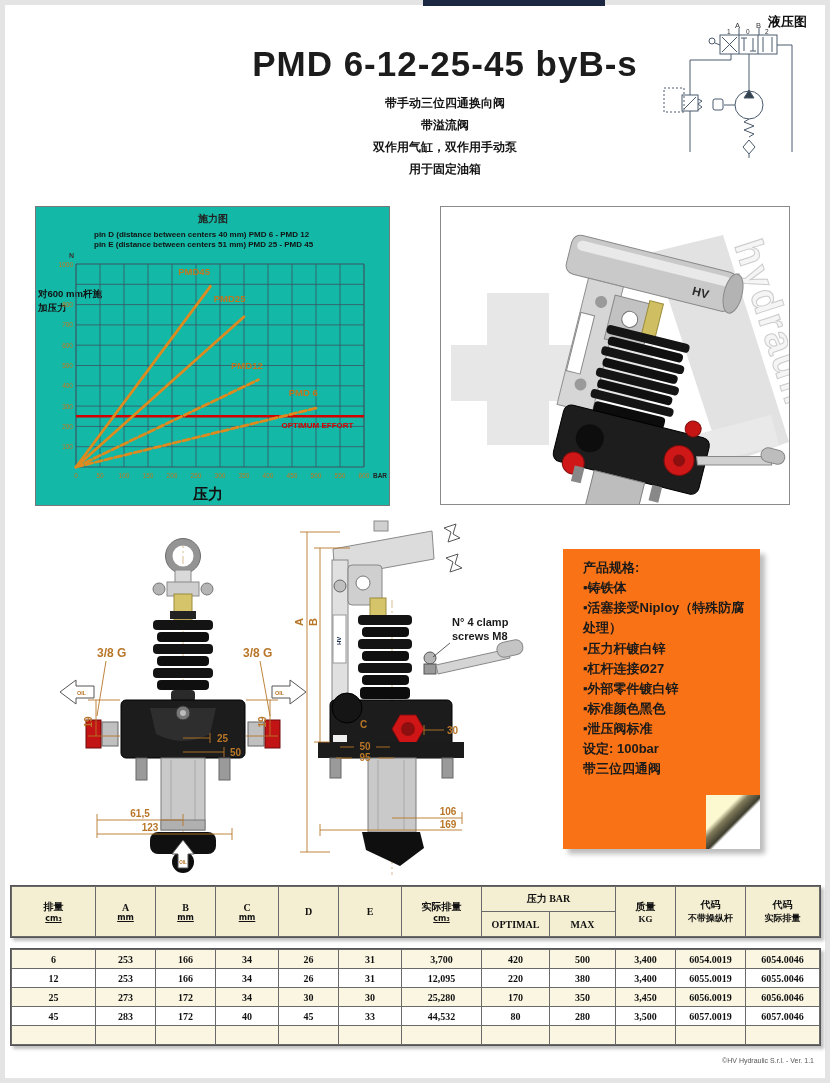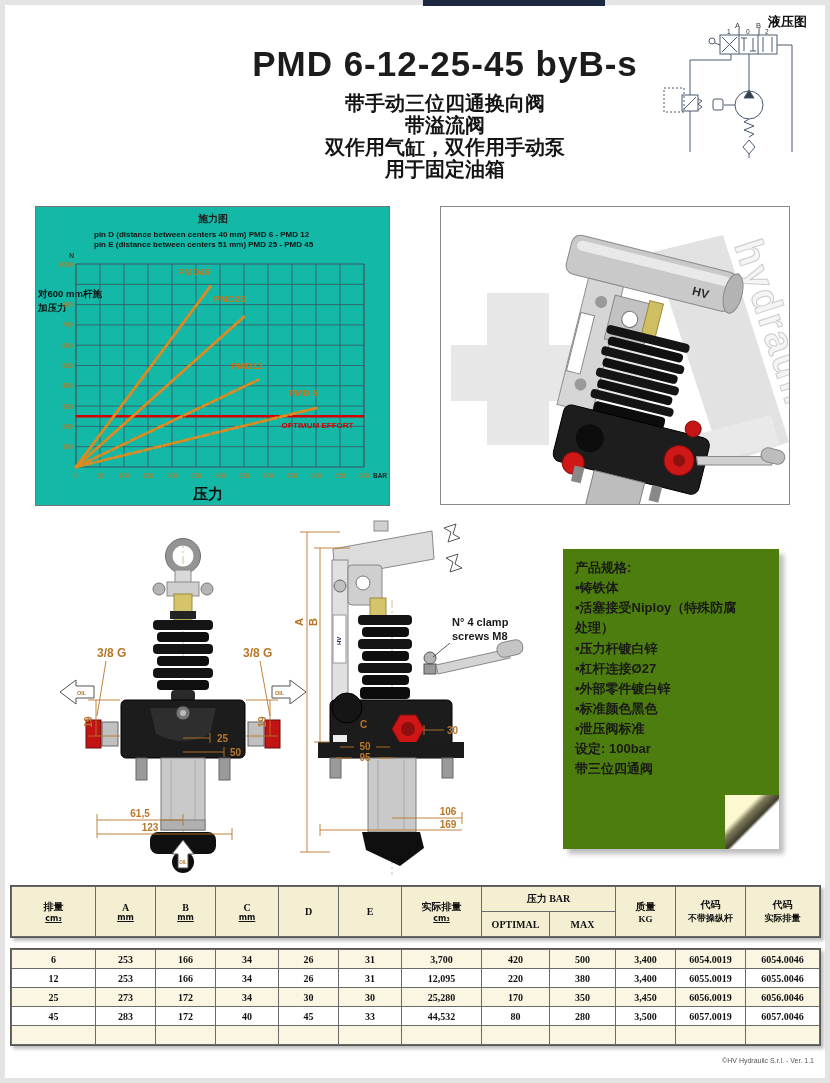--- a/index.html
+++ b/index.html
@@ -2,30 +2,30 @@
 <html><head>
 <meta charset="utf-8">
 <style>
   html,body{margin:0;padding:0;background:#cfcfcf;}
   .page{position:relative;width:830px;height:1083px;background:#fff;overflow:hidden;
         font-family:"Liberation Sans",sans-serif;box-shadow:inset 0 0 0 5px #e4e4e4;}
   .topbar{position:absolute;left:423px;top:0;width:182px;height:6px;background:#1c2742;}
   .title{position:absolute;left:150px;top:44px;width:590px;text-align:center;
          font-size:35px;font-weight:bold;color:#1c1c1c;letter-spacing:1px;}
   .subtitle{position:absolute;left:150px;top:92px;width:590px;text-align:center;
-            font-size:20px;font-weight:bold;color:#151515;line-height:22px;}
+            font-size:12px;font-weight:bold;color:#151515;line-height:22px;}
   .chart-box{position:absolute;left:35px;top:206px;width:353px;height:298px;
              border:1px solid #777;background:#14b8a6;}
   .photo-box{position:absolute;left:440px;top:206px;width:348px;height:297px;
              border:1px solid #8a8a8a;background:#fff;overflow:hidden;}
   svg text{font-family:"Liberation Sans",sans-serif;}
   .drawings{position:absolute;left:55px;top:515px;}
   .circuit{position:absolute;left:650px;top:8px;}
-  .note{position:absolute;left:563px;top:549px;width:216px;height:300px;background:#4d7c0f;
-        box-shadow:5px 5px 5px #bdbdbd;padding:9px 10px 0 12px;box-sizing:border-box;
+  .note{position:absolute;left:563px;top:549px;width:197px;height:300px;background:#f97316;
+        box-shadow:5px 5px 5px #bdbdbd;padding:9px 10px 0 20px;box-sizing:border-box;
         font-size:13px;font-weight:bold;color:#1a1a1a;line-height:1.55;}
   .note .fold{position:absolute;right:0;bottom:0;width:54px;height:54px;
         background:linear-gradient(315deg,#ffffff 0%,#ffffff 44%,#3f3d2e 48%,#7f7a5a 60%,#fcf9d1 68%);}
   .thead-block{position:absolute;left:10px;top:885px;border:1px solid #555;box-shadow:3px 3px 3px #c2c2c2;background:#14b8a6;}
   .tbody-block{position:absolute;left:10px;top:948px;border:1px solid #555;box-shadow:3px 3px 3px #c2c2c2;background:#fff;}
   table.tbl{border-collapse:collapse;table-layout:fixed;width:808px;font-family:"Liberation Serif",serif;}
   table.tbl td{border:1px solid #6a6a6a;text-align:center;vertical-align:middle;
                font-size:10px;font-weight:bold;color:#111;padding:0;}
   .thead-block td{height:24px;background:#f4efd2;}
   .tbody-block td{height:18px;}

